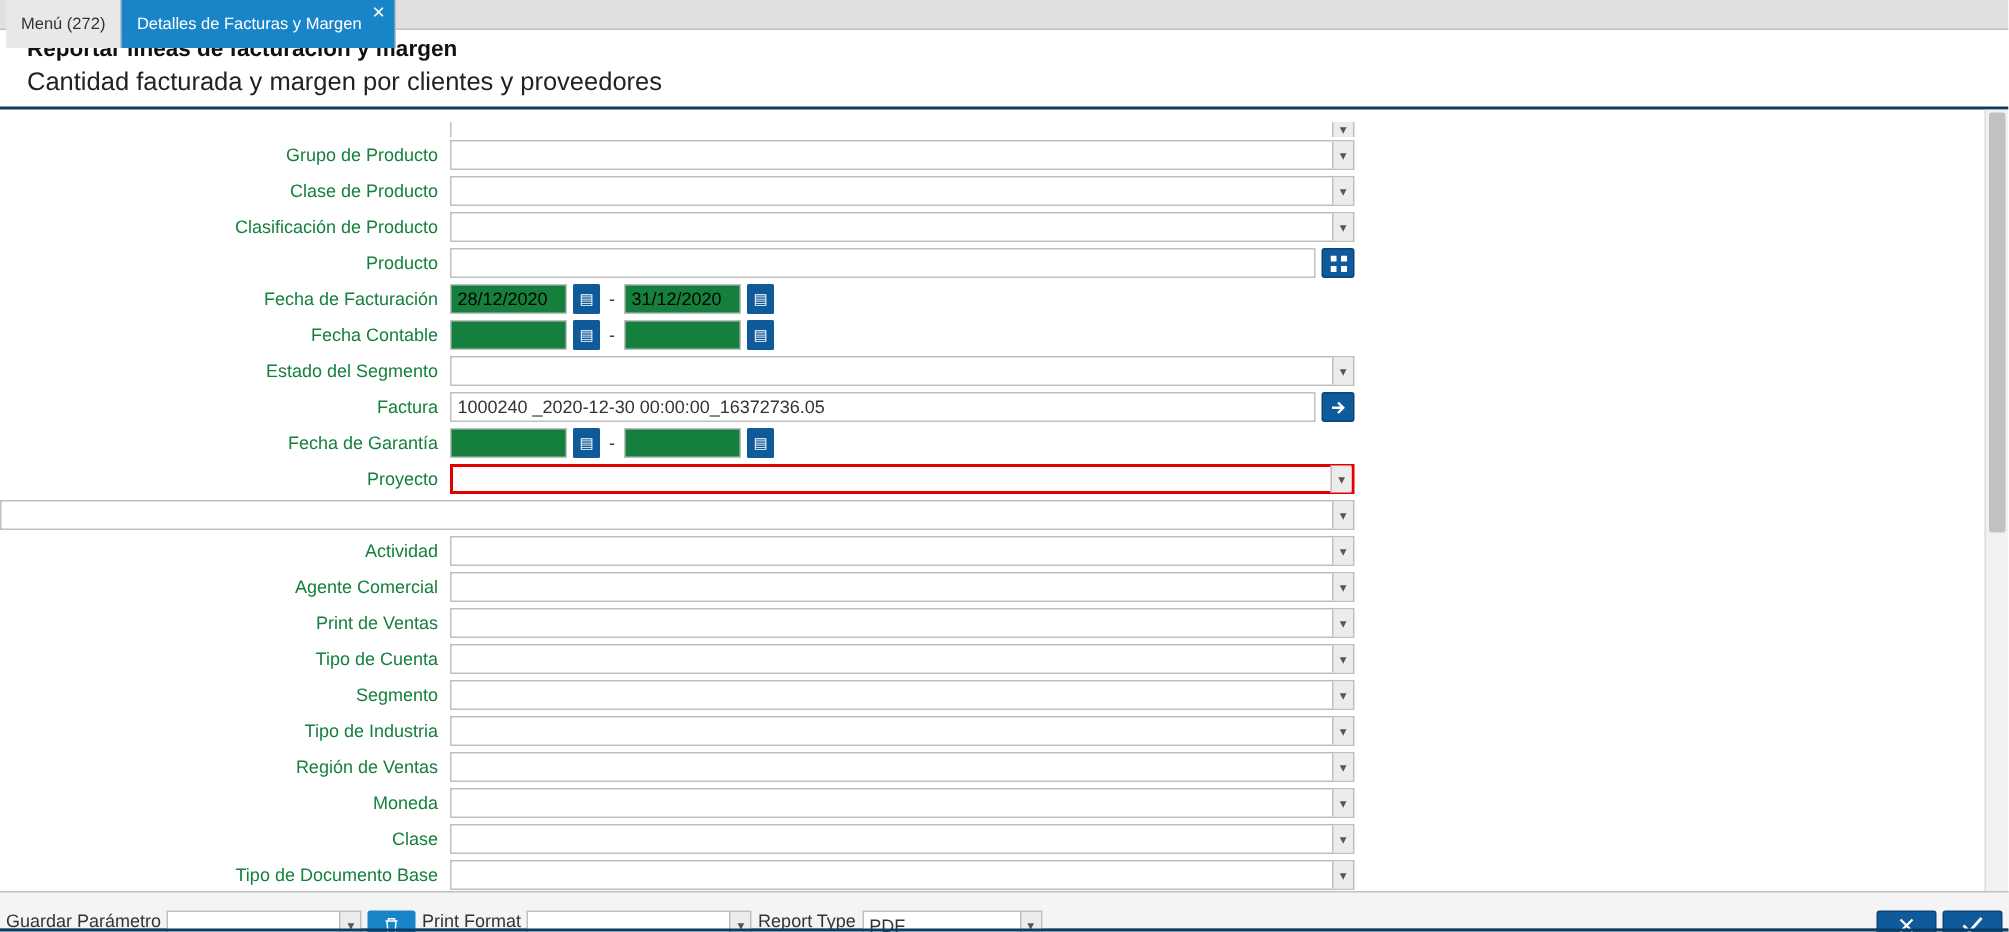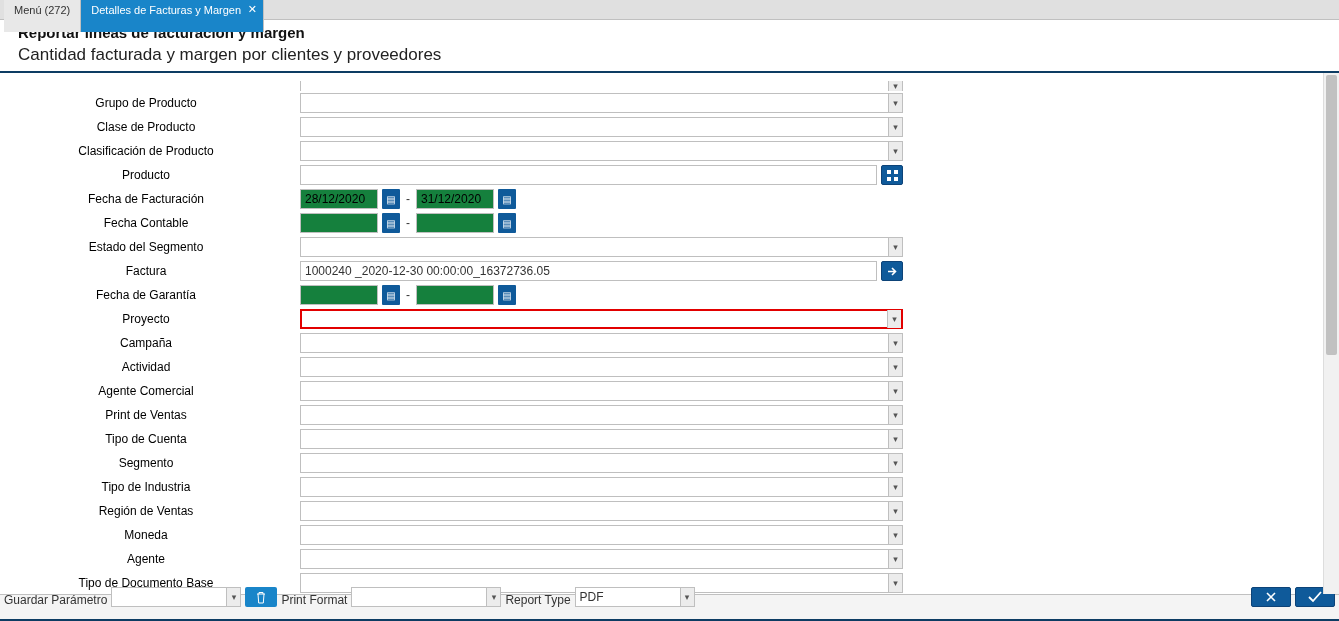--- a/index.html
+++ b/index.html
@@ -17,21 +17,21 @@
   .tabstrip {
     height: 20px;
     background: #e0e0e0;
     border-bottom: 1px solid #c0c0c0;
     display: flex;
     align-items: stretch;
     padding-left: 4px;
   }
   .tab {
     display: flex;
-    align-items: flex-end;
+    align-items: center;
     padding: 16px 10px;
     font-size: 11px;
     border-right: 1px solid #c0c0c0;
     cursor: pointer;
     white-space: nowrap;
     position: relative;
   }
   .tab.inactive { background: #e8e8e8; color: #333; }
   .tab.active   { background: #1985c9; color: #fff; padding-right: 22px; }
   .tab .close-x {
@@ -71,24 +71,24 @@
   }
   .row {
     display: flex;
     align-items: center;
     height: 24px;
     margin-bottom: 0;
     padding-right: 420px; 
   }
   .row .lbl {
     width: 300px;
-    text-align: center;
+    text-align: right;
     padding-right: 8px;
     font-size: 12px;
-    color: #000000;
+    color: #15803d;
     white-space: nowrap;
   }
   .field-holder {
     flex: 1 1 auto;
     display: flex;
     align-items: center;
     gap: 4px;
   }
   .combo, .txt {
     height: 20px;
@@ -129,21 +129,21 @@
     font-size: 10px; cursor:pointer;
     border-radius: 1px;
   }
   .dash { width: 8px; text-align:center; color:#333; }
   .highlight-red .combo { border: 2px solid #e20000; }
   .footer {
     height: 24px;
     background: #f4f4f4;
     border-top: 1px solid #c0c0c0;
     display: flex;
-    align-items: flex-end;
+    align-items: flex-start;
     padding: 12px 4px;
     gap: 4px;
     font-size: 12px;
   }
   .footer .combo.small { width: 130px; height: 20px; }
   .footer .combo.med   { width: 150px; height: 20px; }
   .footer .combo.smed  { width: 120px; height: 20px; }
   .footer .icon-del {
     width: 32px; height: 20px;
     background: #1985c9; color:#fff;
@@ -291,21 +291,20 @@
     <div class="row highlight-red">
       <div class="lbl">Proyecto</div>
       <div class="field-holder">
           <div class="combo full">
             <span class="drop-btn">▾</span>
           </div>
         </div>
     </div>
 
     <div class="row">
-      <div class="lbl">Campaña</div>
       <div class="field-holder">
           <div class="combo full">
             <span class="drop-btn">▾</span>
           </div>
         </div>
     </div>
 
     <div class="row">
       <div class="lbl">Actividad</div>
       <div class="field-holder">
@@ -372,21 +371,21 @@
     <div class="row">
       <div class="lbl">Moneda</div>
       <div class="field-holder">
           <div class="combo full">
             <span class="drop-btn">▾</span>
           </div>
         </div>
     </div>
 
     <div class="row">
-      <div class="lbl">Agente</div>
+      <div class="lbl">Clase</div>
       <div class="field-holder">
           <div class="combo full">
             <span class="drop-btn">▾</span>
           </div>
         </div>
     </div>
 
     <div class="row">
       <div class="lbl">Tipo de Documento Base</div>
       <div class="field-holder">

